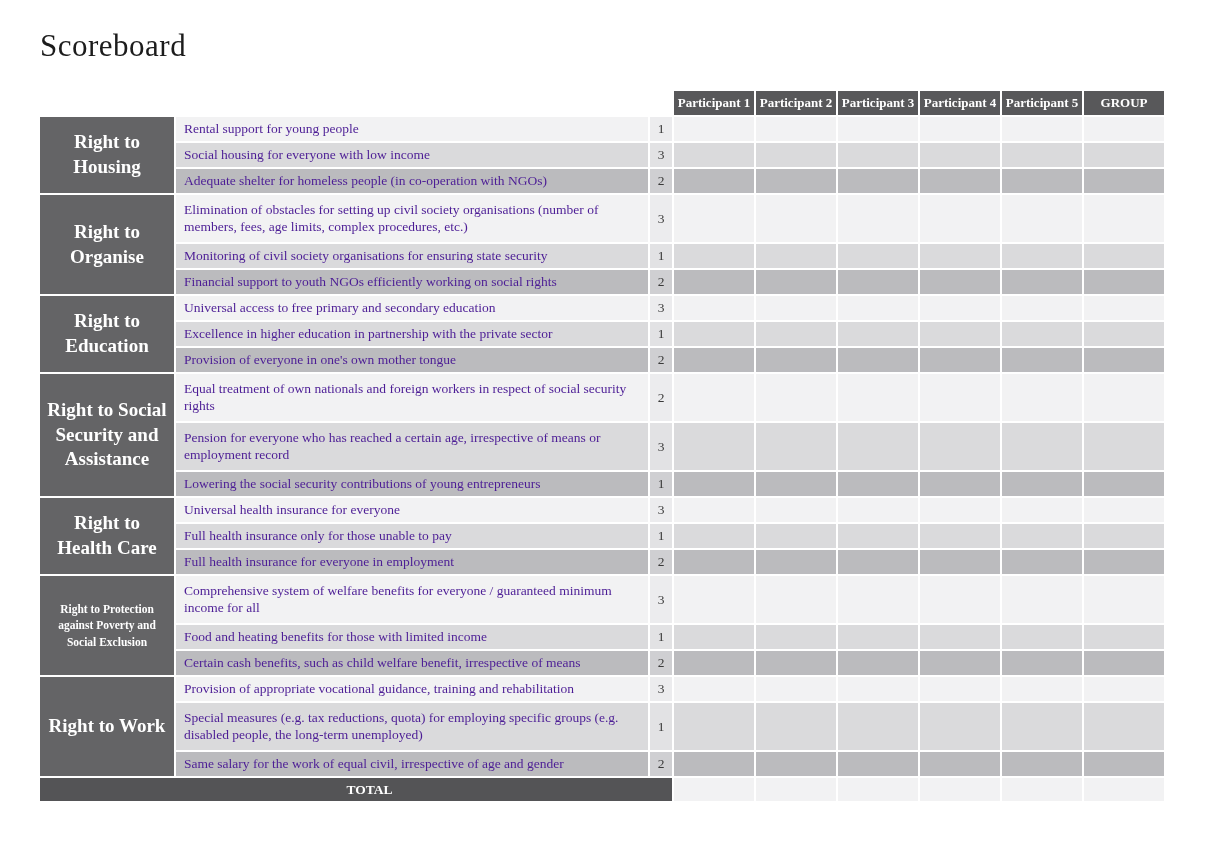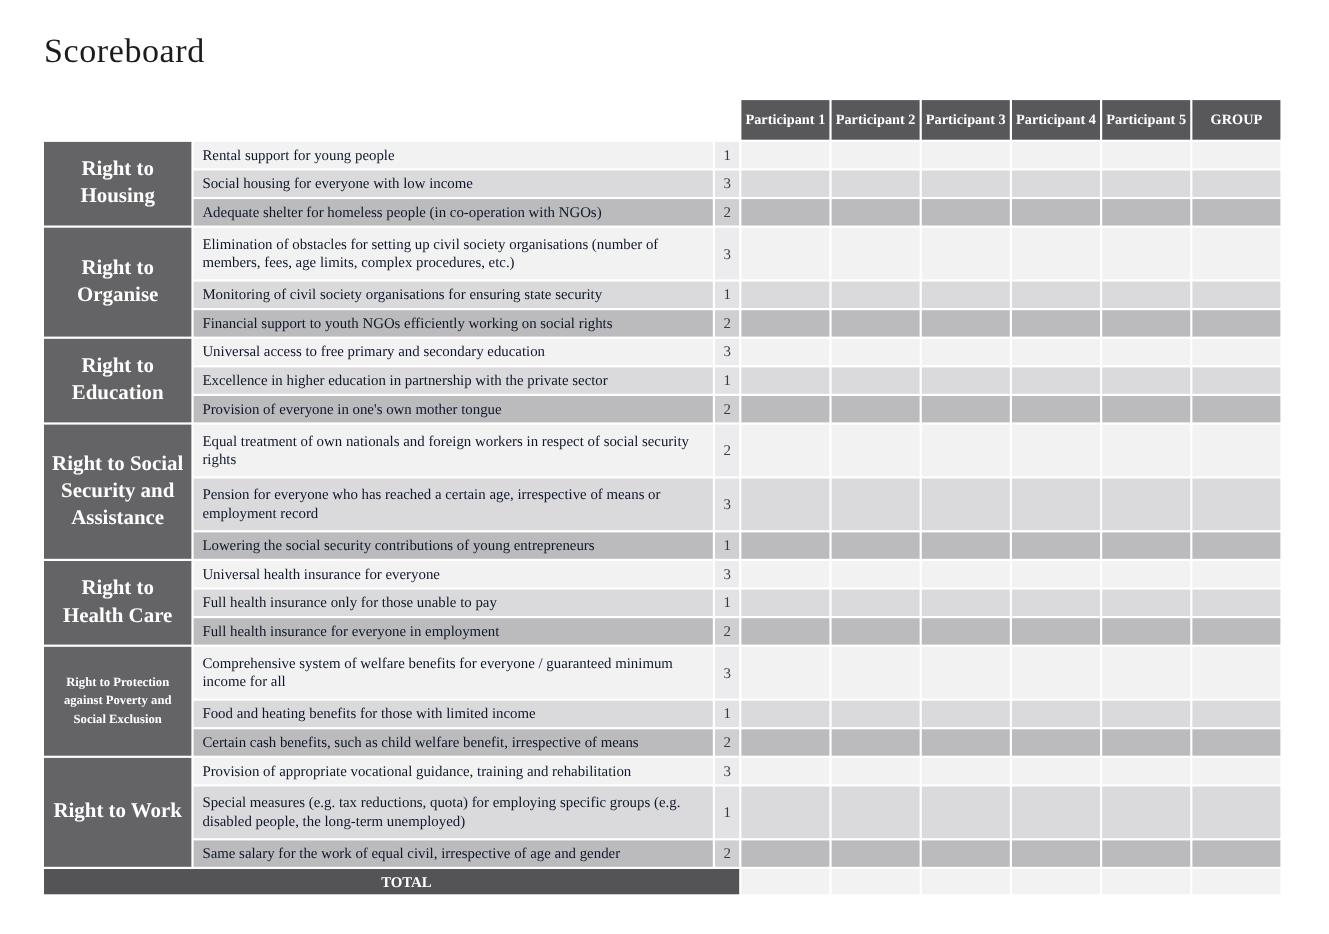--- a/index.html
+++ b/index.html
@@ -16,34 +16,34 @@
     color:#1c1c1c;
   }
   table.scoreboard{
     border-collapse:separate;border-spacing:2px;
     table-layout:fixed;margin-top:25px;
   }
   
   tr.head th{
     background:#58585a;color:#ffffff;
     font-size:13px;font-weight:700;
-    height:36px;text-align:center;vertical-align:middle;
+    height:24px;text-align:center;vertical-align:middle;
     padding:0 2px;overflow:hidden;white-space:nowrap;
   }
   td.blank{background:transparent;}
   
   th.cat{
     background:#646466;color:#ffffff;
     font-weight:700;font-size:19px;line-height:1.3;
     text-align:center;vertical-align:middle;padding:2px 6px;
   }
   th.cat.small{font-size:11.5px;line-height:1.4;}
   
   td.stmt{
-    font-size:13.5px;line-height:1.25;color:#0f172a;
+    font-size:13.5px;line-height:1.25;color:#4c1d95;
     padding:2px 4px 2px 8px;vertical-align:middle;overflow:hidden;
   }
   td.score{
     font-size:13.5px;color:#3a3a3a;text-align:center;vertical-align:middle;
   }
   td.cell{padding:0;}
   tr.h1{height:24px;}
   tr.h2{height:47px;}
   tr.s0 td.stmt, tr.s0 td.cell{background:#f2f2f3;}
   tr.s0 td.score{background:#ececee;}

